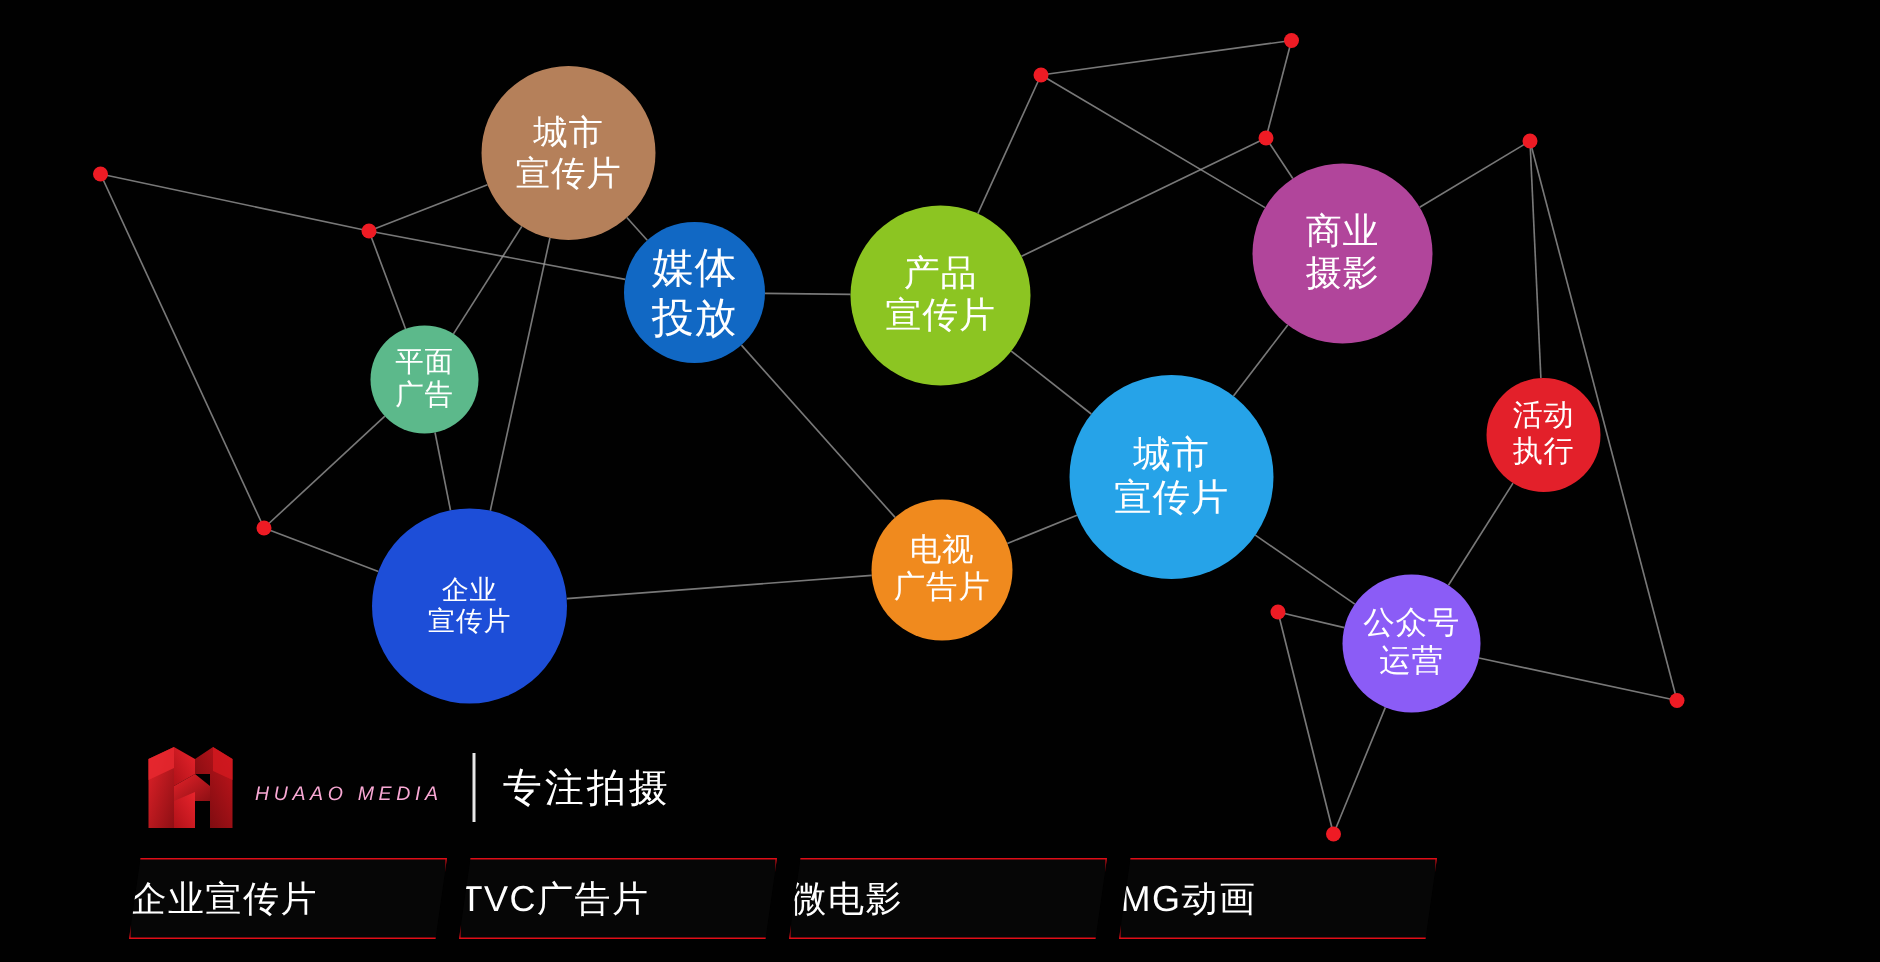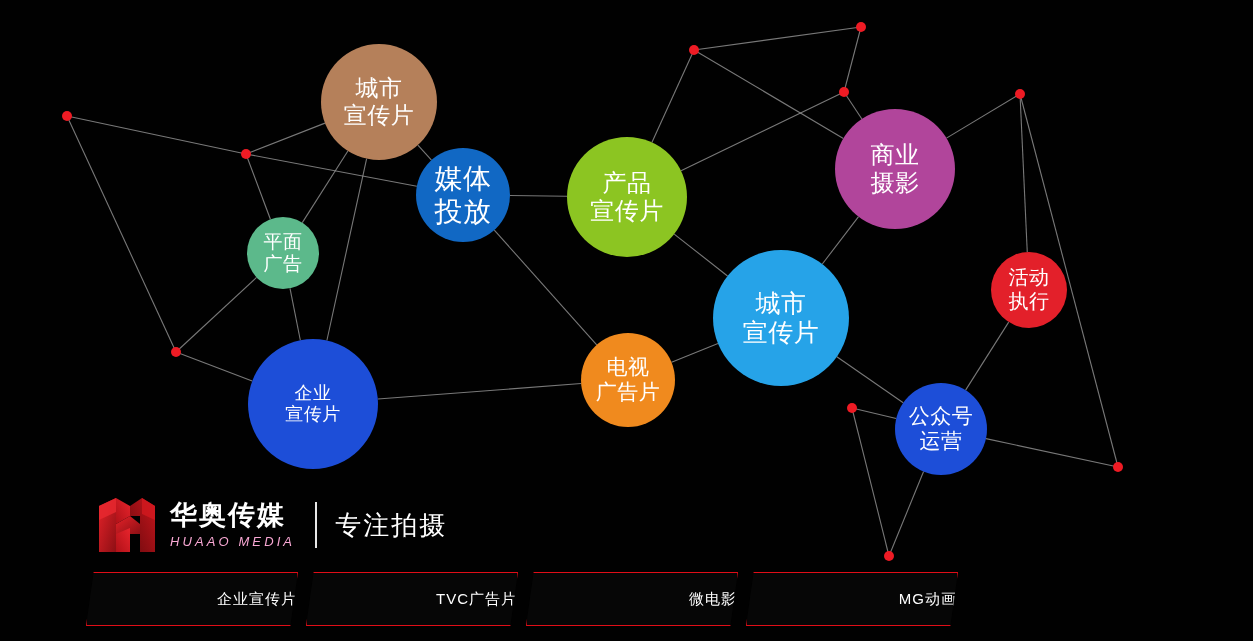--- a/index.html
+++ b/index.html
@@ -31,22 +31,22 @@
   #logo-text{margin-left:12px;display:flex;flex-direction:column;justify-content:center;height:58px;}
   #logo-cn{color:#fff;font-size:27px;font-weight:700;letter-spacing:2px;line-height:1;}
   #logo-en{color:#f9a8d4;font-size:13px;letter-spacing:3.1px;line-height:1;margin-top:6px;font-style:italic;}
   #logo-divider{width:2px;height:46px;background:#e8e8e8;margin:0 18px 0 20px;}
   #tagline{color:#fff;font-size:26px;letter-spacing:2px;}
 
   
   #tabbar{position:absolute;left:86px;top:572px;height:56px;display:flex;}
   .tab{
     position:relative;height:54px;width:212px;margin-right:8px;
-    display:flex;align-items:center;justify-content:flex-end;
-    color:#fff;font-size:15px;letter-spacing:1px;
+    display:flex;align-items:center;justify-content:flex-start;
+    color:#fff;font-size:24px;letter-spacing:1px;
     background:#060606;
     border:1.6px solid #e00d17;
     box-sizing:border-box;
     clip-path:polygon(3.6% 0,100% 0,96.4% 100%,0 100%);
     -webkit-clip-path:polygon(3.6% 0,100% 0,96.4% 100%,0 100%);
   }
   .tab .tab-label{position:relative;z-index:2;}
 </style>
 </head>
 <body>
@@ -132,21 +132,21 @@
         <span>宣传片</span>
       </div>
       <div class="bubble" style="left: 581px; top: 333px; width: 94px; height: 94px; background: rgb(240, 138, 30); font-size: 21px;">
         <span>电视</span>
         <span>广告片</span>
       </div>
       <div class="bubble" style="left: 248px; top: 339px; width: 130px; height: 130px; background: #1d4ed8; font-size: 18px;">
         <span>企业</span>
         <span>宣传片</span>
       </div>
-      <div class="bubble" style="left: 895px; top: 383px; width: 92px; height: 92px; background: #1d4ed8; font-size: 21px;">
+      <div class="bubble" style="left: 895px; top: 383px; width: 92px; height: 92px; background: #8b5cf6; font-size: 21px;">
         <span>公众号</span>
         <span>运营</span>
       </div>
     </div>
 
   <div id="logo-block">
     <div id="logo-mark">
       <svg viewBox="0 0 62 62" width="62" height="62">
         <defs>
           <linearGradient id="gA" x1="0" y1="0" x2="1" y2="1">
@@ -165,21 +165,20 @@
         <polygon points="3,12 20,4 20,58 3,58" fill="url(#gA)"></polygon>
         <polygon points="20,4 34,12 34,22 20,30" fill="url(#gC)"></polygon>
         <polygon points="34,12 46,4 59,12 59,58 44,58 44,22 34,22" fill="url(#gB)"></polygon>
         <polygon points="20,30 34,22 44,30 44,40 20,40" fill="url(#gA)"></polygon>
         <polygon points="20,40 34,34 34,58 20,58" fill="url(#gC)"></polygon>
         <polygon points="3,12 20,4 20,18 3,26" fill="#e8282f" opacity=".85"></polygon>
         <polygon points="46,4 59,12 59,26 46,20" fill="#d3191f" opacity=".8"></polygon>
       </svg>
     </div>
     <div id="logo-text">
-      <div id="logo-cn">华奥传媒</div>
       <div id="logo-en">HUAAO MEDIA</div>
     </div>
     <div id="logo-divider"></div>
     <div id="tagline">专注拍摄</div>
   </div>
 
   <div id="tabbar">
       <div class="tab">
         <span class="tab-label">企业宣传片</span>
       </div>

